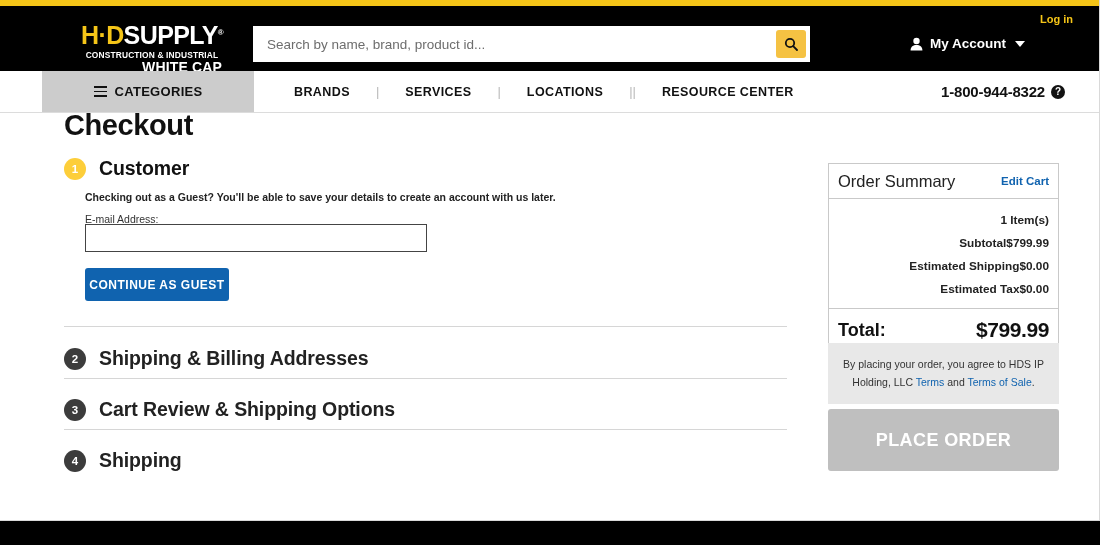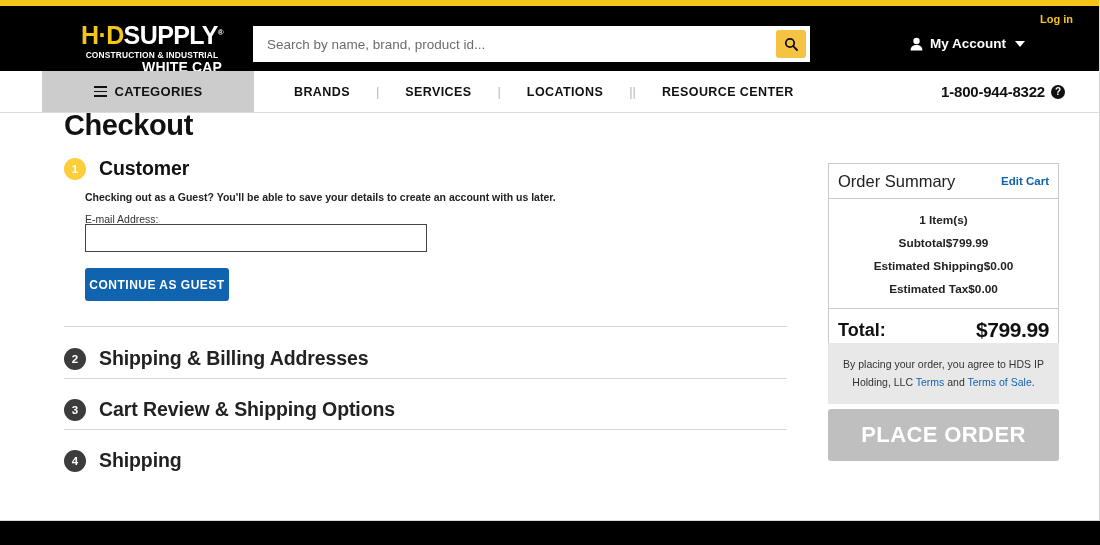--- a/index.html
+++ b/index.html
@@ -304,21 +304,21 @@
   .summary-title { font-size: 16.5px; color: #222; }
   .edit-cart {
     font-size: 11.5px;
     font-weight: 700;
     color: #1063AF;
     cursor: pointer;
   }
   .summary-body { padding: 9px 9px 8px 9px; }
   .srow {
     display: flex;
-    justify-content: center;
+    justify-content: flex-end;
     font-size: 11.8px;
     font-weight: 700;
     color: #222;
     padding: 4.5px 0;
   }
   .summary-total {
     border-top: 1px solid #c9c9c9;
     display: flex;
     justify-content: space-between;
     align-items: center;
@@ -336,26 +336,26 @@
     font-size: 10.5px;
     line-height: 1.75;
     color: #333;
     text-align: center;
   }
   .terms-box a { color: #1063AF; text-decoration: none; cursor: pointer; }
 
   .place-order {
     position: absolute;
     left: 828px; top: 418px;
-    width: 231px; height: 52px;
+    width: 231px; height: 62px;
     background: #bfbfbf;
     border: none;
     border-radius: 3px;
     color: #ffffff;
-    font-size: 22px;
+    font-size: 18px;
     font-weight: 800;
     letter-spacing: 0.4px;
     cursor: default;
     font-family: "Liberation Sans", sans-serif;
   }
 
   
   .footer {
     position: absolute;
     left: 0; bottom: 0;

